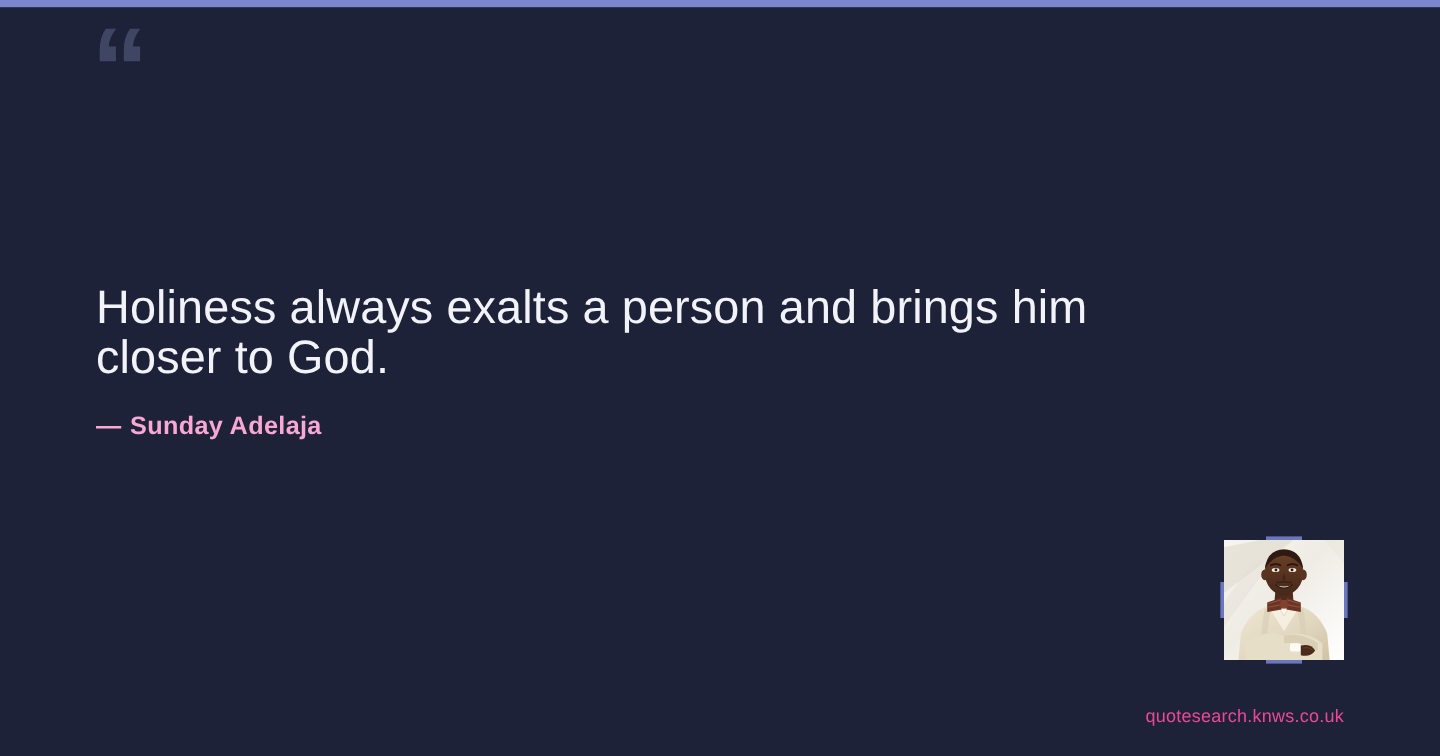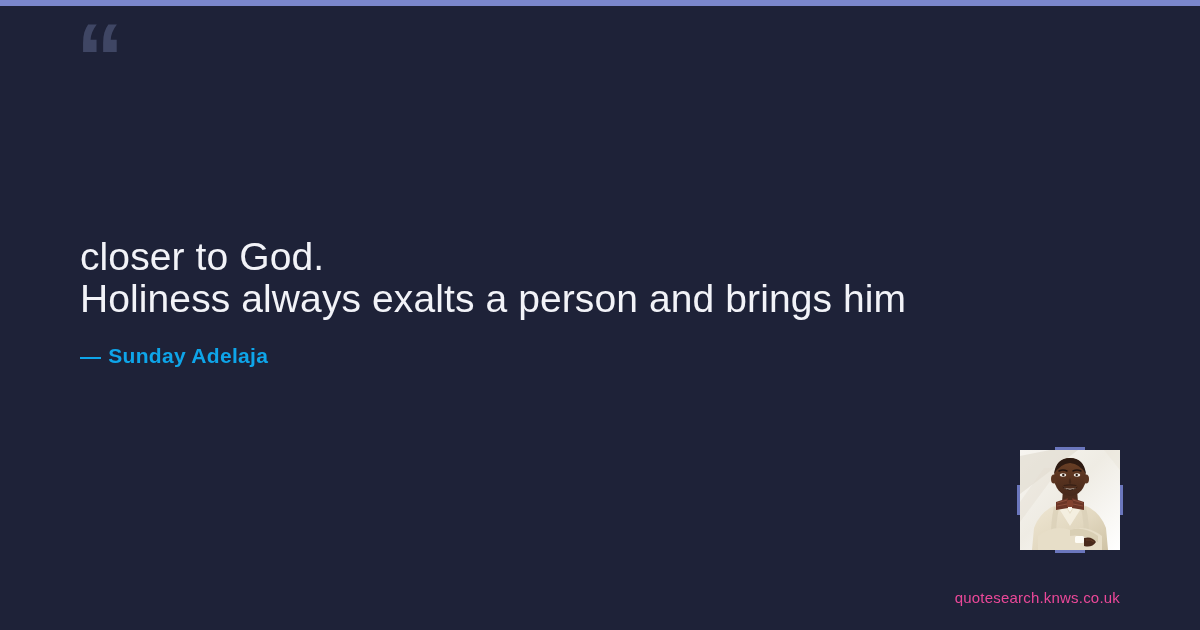--- a/index.html
+++ b/index.html
@@ -62,21 +62,21 @@
     color: #f2f3f8;
     letter-spacing: 0.1px;
   }
 
   .attribution {
     position: absolute;
     left: 80px;
     top: 344px;
     font-size: 21px;
     font-weight: bold;
-    color: #0ea5e9;
+    color: #f9a8d4;
     letter-spacing: 0.3px;
     white-space: nowrap;
   }
   .attribution .dash {
     margin-right: 7px;
   }
 
   
   .author-thumb {
     position: absolute;
@@ -142,22 +142,22 @@
 </head>
 <body>
 
 <div class="card">
 
   <div class="accent-bar"></div>
 
   <div class="quote-mark">“</div>
 
   <div class="quote-block">
+    <p class="quote-text">Holiness always exalts a person and brings him</p>
     <p class="quote-text">closer to God.</p>
-    <p class="quote-text">Holiness always exalts a person and brings him</p>
   </div>
 
   <div class="attribution">
     <span class="dash">—</span><span>Sunday Adelaja</span>
   </div>
 
   <div class="author-thumb">
     <div class="frame-tick top"></div>
     <div class="frame-tick bottom"></div>
     <div class="frame-tick left"></div>

